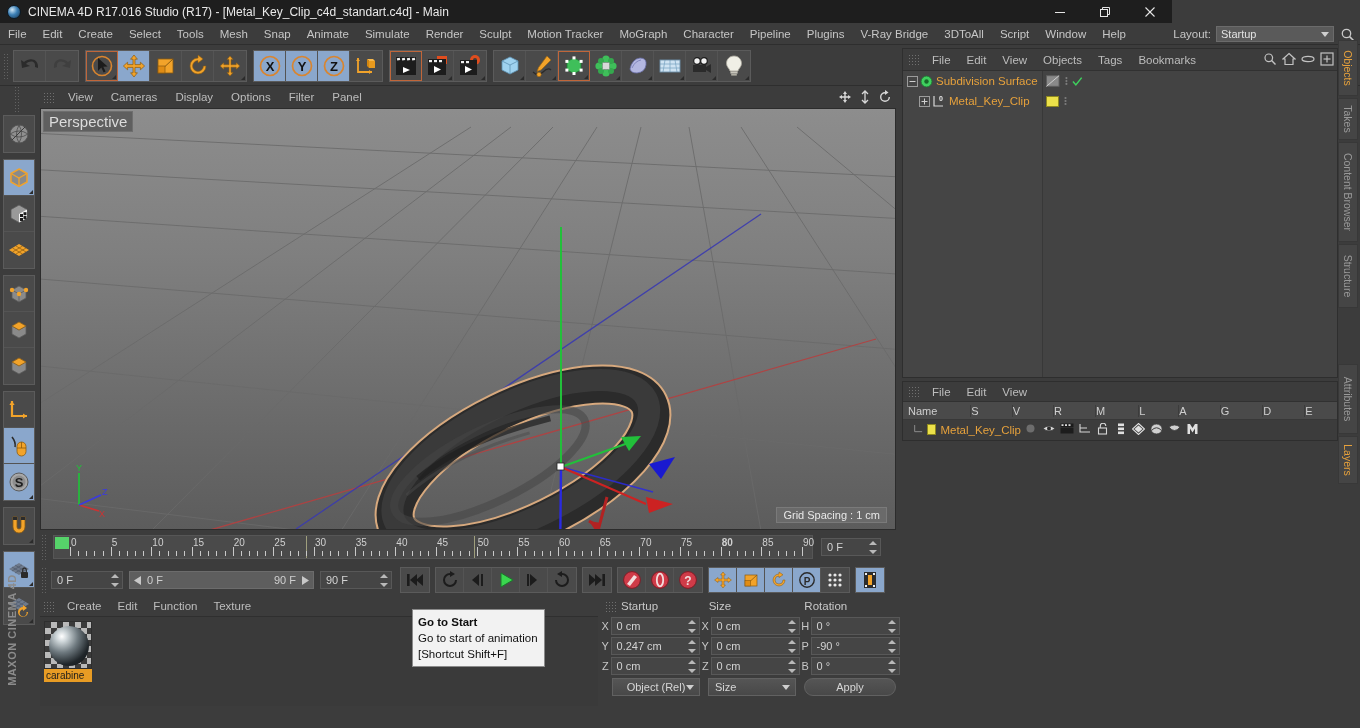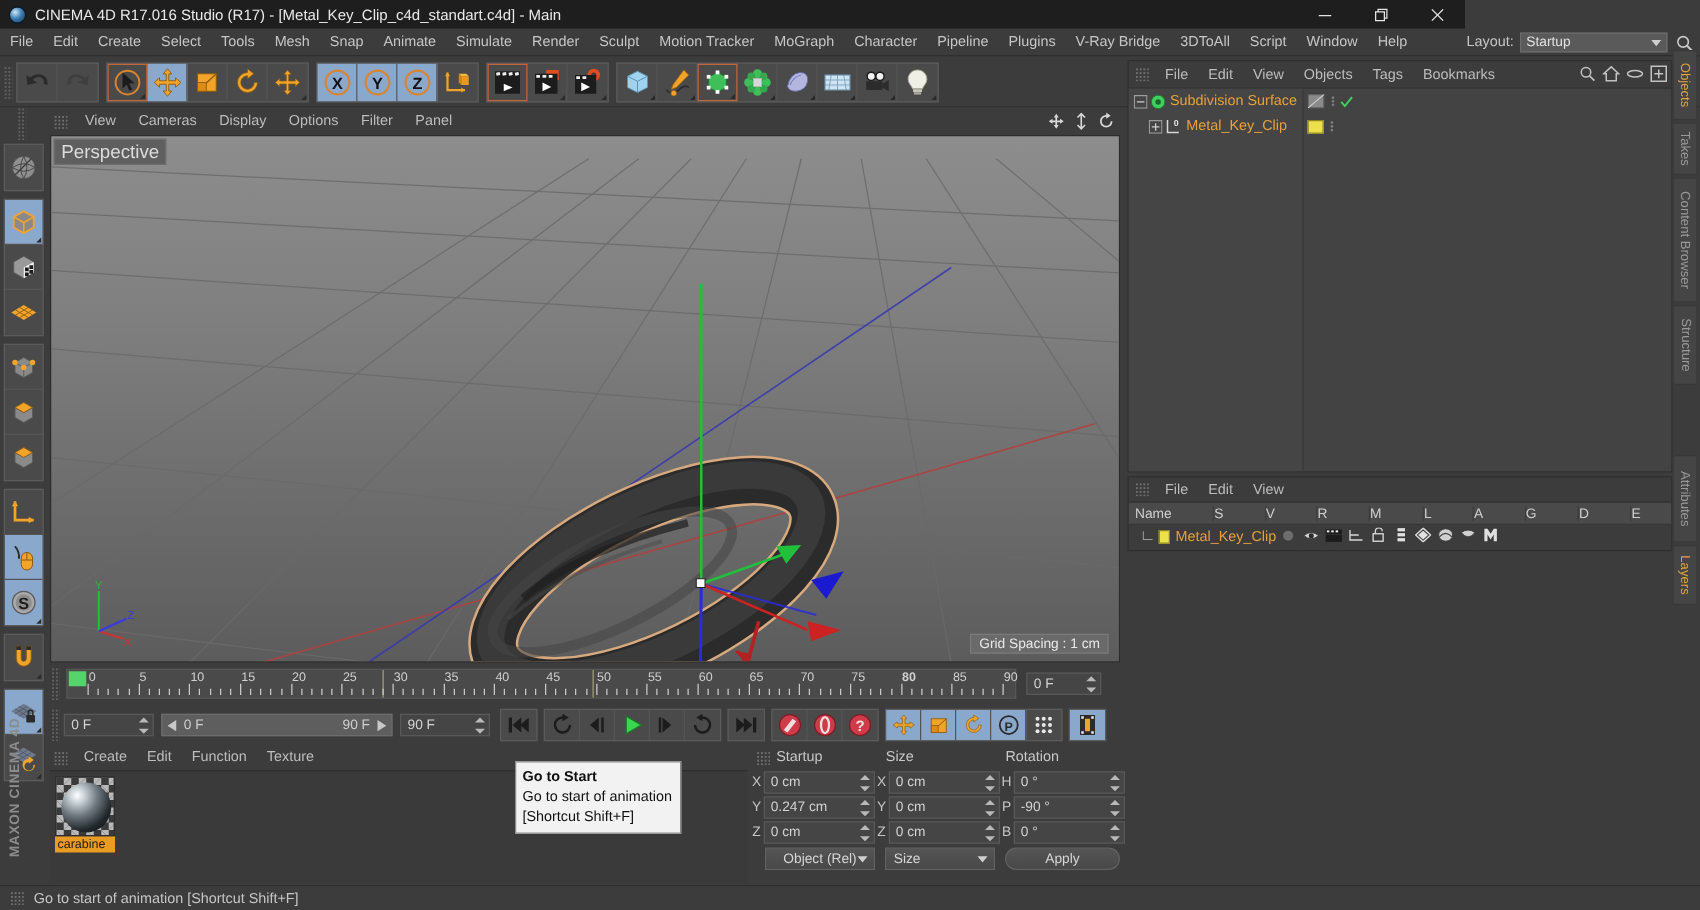--- a/index.html
+++ b/index.html
@@ -1307,18 +1307,14 @@
         <span>Structure</span>
       </div>
     <div class="vtab" style="height:70px;margin-top:56px;">
         <span>Attributes</span>
       </div>
     <div class="vtab act" style="height:48px;">
         <span>Layers</span>
       </div>
   </div>
 
-  <div class="statusbar">
-    <div class="gripicon"></div>
-    <div class="st">Go to start of animation [Shortcut Shift+F]</div>
-  </div>
 
 </div>
 
 </body></html>

